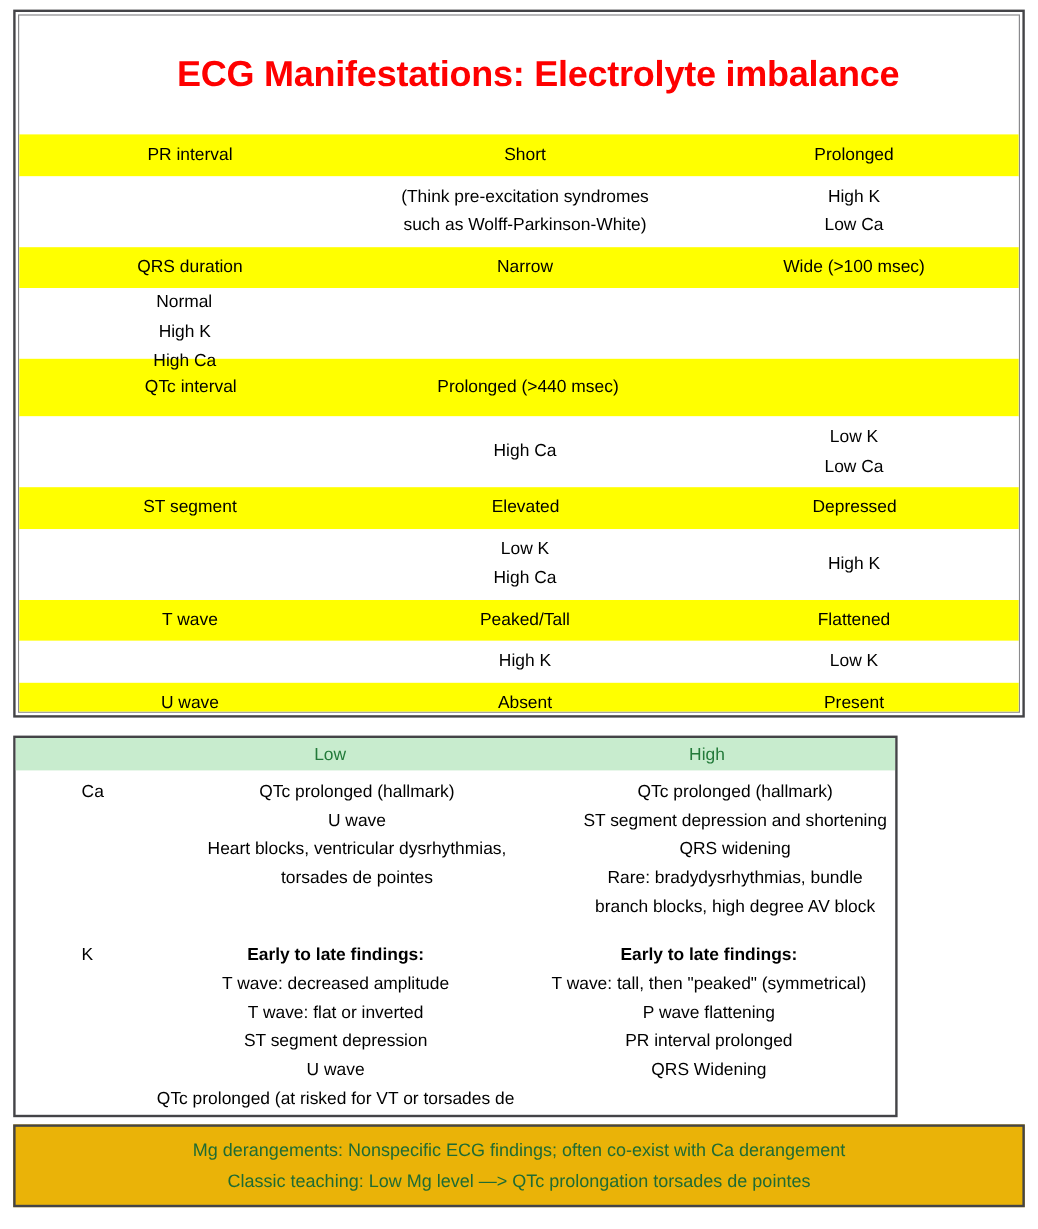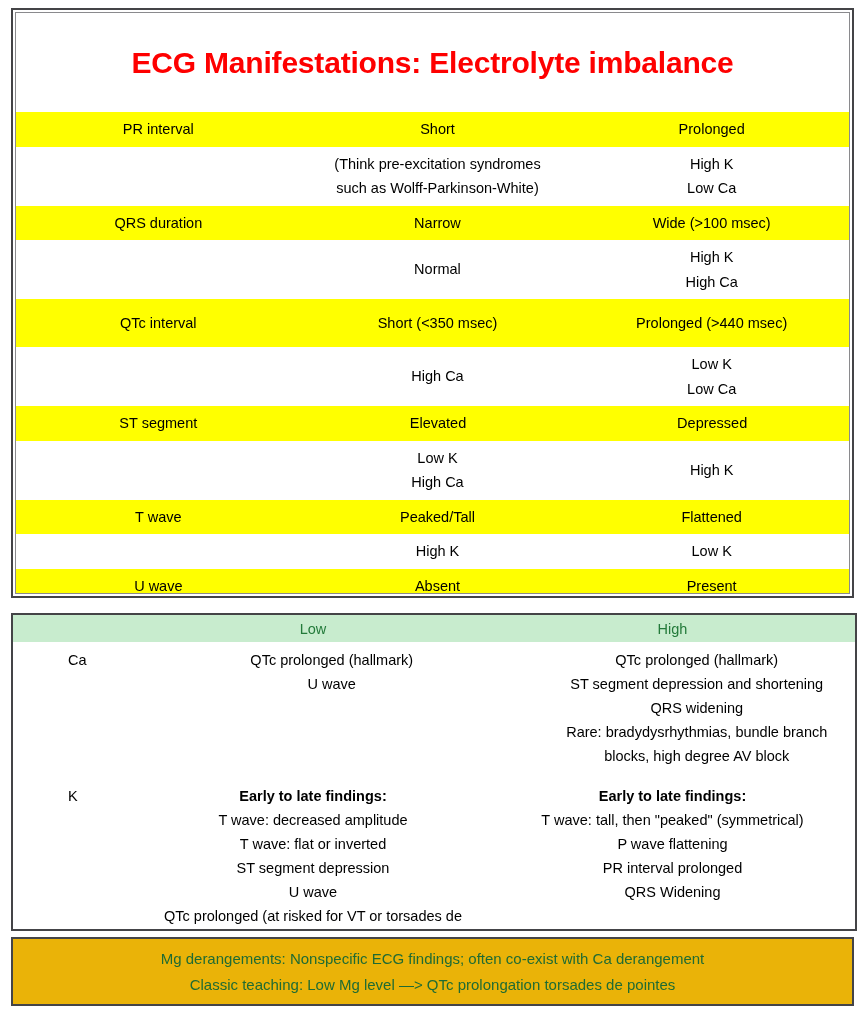--- a/index.html
+++ b/index.html
@@ -37,21 +37,21 @@
     left: 2px;
     top: 2px;
     right: 2px;
     bottom: 2px;
     border: 1px solid #8a8a8d;
     box-sizing: border-box;
     overflow: hidden;
   }
   .title {
     position: absolute;
-    left: 0;
+    left: 16px;
     top: 0;
     width: 100%;
     height: 99px;
     display: flex;
     align-items: center;
     justify-content: center;
     color: #fe0000;
     font-size: 30px;
     font-weight: bold;
     letter-spacing: -0.2px;
@@ -83,21 +83,21 @@
   .c1 { width: 286px; }
   .c2 { width: 275px; }
   .c3 { width: 276px; }
   .cell .ln { display: block; white-space: nowrap; }
 
   
   .table2 {
     position: absolute;
     left: 11px;
     top: 613px;
-    width: 846px;
+    width: 737px;
     height: 318px;
     background: #ffffff;
     border: 2px solid #444447;
     box-sizing: border-box;
     overflow: hidden;
   }
   .g-head {
     display: flex;
     width: 100%;
     height: 27px;
@@ -195,36 +195,33 @@
             <div class="cell c1">
               <span class="ln">QRS duration</span>
             </div>
             <div class="cell c2">
               <span class="ln">Narrow</span>
             </div>
             <div class="cell c3">
               <span class="ln">Wide  (&gt;100 msec)</span>
             </div>
           </div>
-          <div class="row plain" style="height: 59px;">
+          <div class="row plain" style="height: 59px; flex-direction: column;">
             <div class="cell c1"></div>
             <div class="cell c2">
               <span class="ln">Normal</span>
             </div>
             <div class="cell c3">
               <span class="ln">High K</span>
               <span class="ln">High Ca</span>
             </div>
           </div>
           <div class="row hl" style="height: 48px;">
             <div class="cell c1">
               <span class="ln">QTc interval</span>
-            </div>
-            <div class="cell c2">
-              <span class="ln">Short (&lt;350 msec)</span>
             </div>
             <div class="cell c3">
               <span class="ln">Prolonged (&gt;440 msec)</span>
             </div>
           </div>
           <div class="row plain" style="height: 59px;">
             <div class="cell c1"></div>
             <div class="cell c2">
               <span class="ln">High Ca</span>
             </div>
@@ -299,20 +296,21 @@
       <div class="hcell k1"></div>
       <div class="hcell k2">Low</div>
       <div class="hcell k3">High</div>
     </div>
     <div id="g-body">
         <div class="g-row" style="padding-top: 6px; gap: 48px;">
           <div class="g-lab">Ca</div>
           <div class="g-col">
             <span class="ln">QTc prolonged (hallmark)</span>
             <span class="ln">U wave</span>
+            <span class="ln">Heart blocks, ventricular dysrhythmias, torsades de pointes</span>
           </div>
           <div class="g-col right">
             <span class="ln">QTc prolonged (hallmark)</span>
             <span class="ln">ST segment depression and shortening</span>
             <span class="ln">QRS widening</span>
             <span class="ln">Rare: bradydysrhythmias, bundle branch blocks, high degree AV block</span>
           </div>
         </div>
         <div class="g-row" style="padding-top: 16px;">
           <div class="g-lab">K</div>

